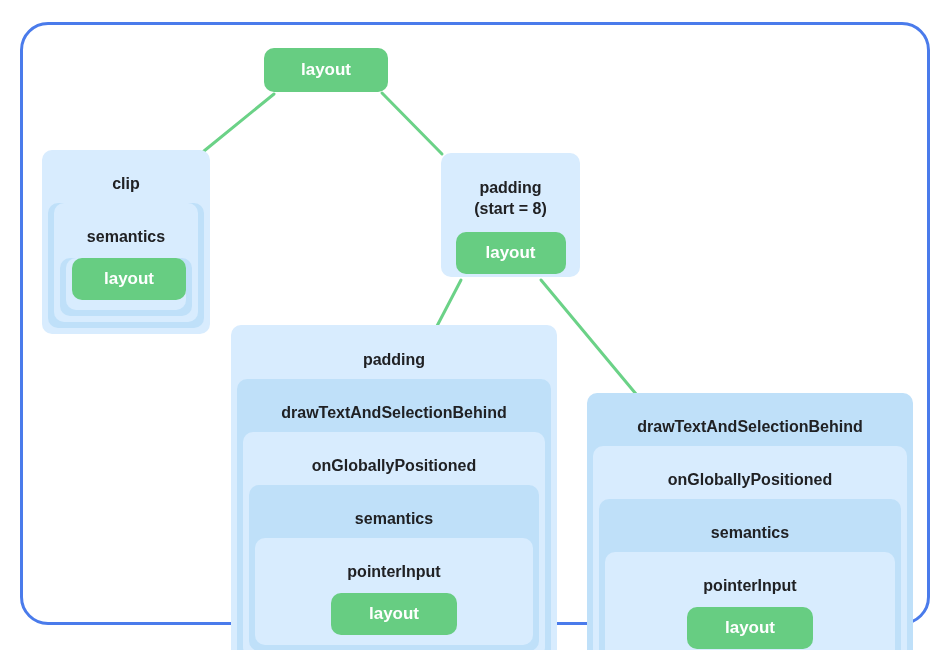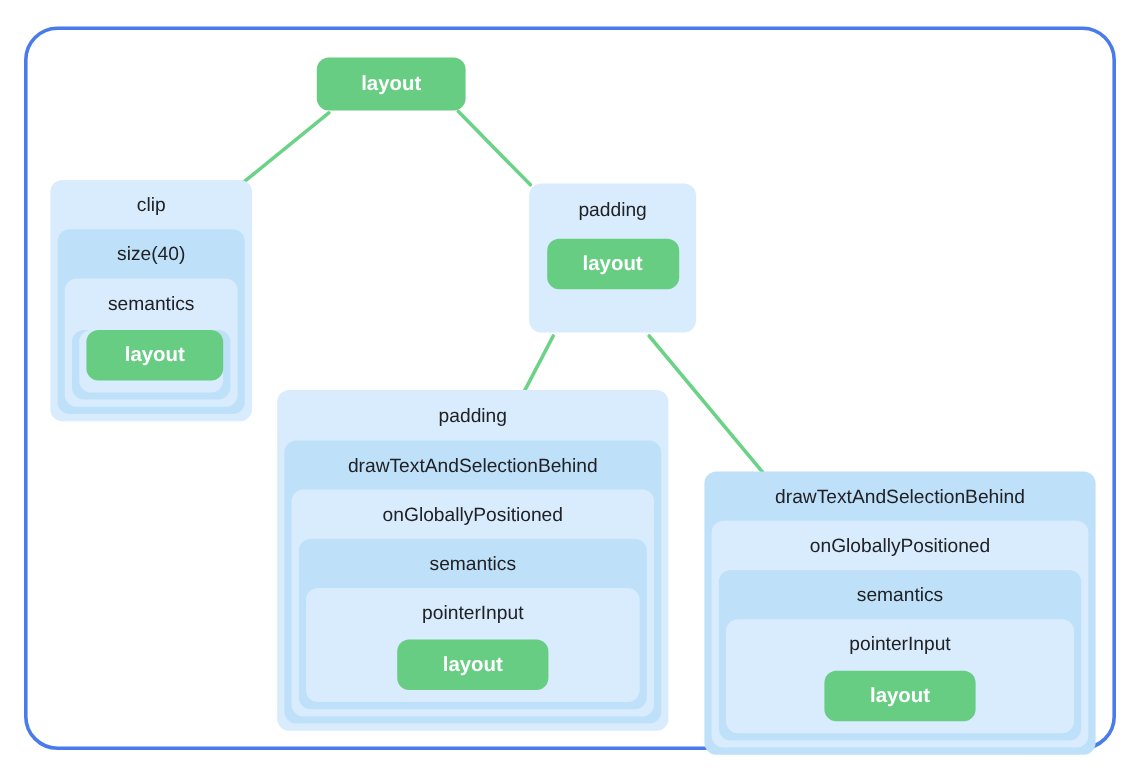--- a/index.html
+++ b/index.html
@@ -51,25 +51,25 @@
     justify-content: center;
   }
   .box {
     box-sizing: border-box;
     border-radius: 10px;
     padding: 0 6px 6px 6px;
   }
   .light  { background: #d8ecfe; }
   .medium { background: #bfe0f9; }
   .band-label {
-    font-weight: normal;
+    font-weight: bold;
     font-size: 16px;
     color: #202124;
     text-align: center;
-    padding: 12px 0 9px 0;
+    padding: 24px 0 9px 0;
     line-height: 20px;
     white-space: nowrap;
   }
   .band-label .line { display: block; line-height: 21px; }
   .leaf {
     background: #67cd82;
     border-radius: 10px;
     color: #ffffff;
     font-weight: bold;
     font-size: 17px;
@@ -100,35 +100,35 @@
     <line x1="382" y1="93" x2="442" y2="154" stroke="#6bd287" stroke-width="3" stroke-linecap="round"></line>
     <line x1="461" y1="280" x2="437" y2="326" stroke="#6bd287" stroke-width="3" stroke-linecap="round"></line>
     <line x1="541" y1="280" x2="636" y2="394" stroke="#6bd287" stroke-width="3" stroke-linecap="round"></line>
   </svg>
 
   <div class="node-root">layout</div>
 
   <div class="box light clip-box">
     <div class="band-label">clip</div>
     <div class="box medium">
-      <div class="band-label">size(40)</div>
       <div class="box light">
         <div class="band-label">semantics</div>
         <div class="box medium">
           <div class="box light">
             <div class="leaf leaf-md">layout</div>
           </div>
         </div>
       </div>
     </div>
   </div>
 
   <div class="box light padding-start-box">
     <div class="band-label">
       <span class="line">padding</span>
+      <span class="line">(start = 8)</span>
     </div>
     <div class="leaf leaf-sm">layout</div>
   </div>
 
   <div class="box light middle-box">
     <div class="band-label">
       <span class="line">padding</span>
     </div>
     <div class="box medium">
       <div class="band-label">drawTextAndSelectionBehind</div>

